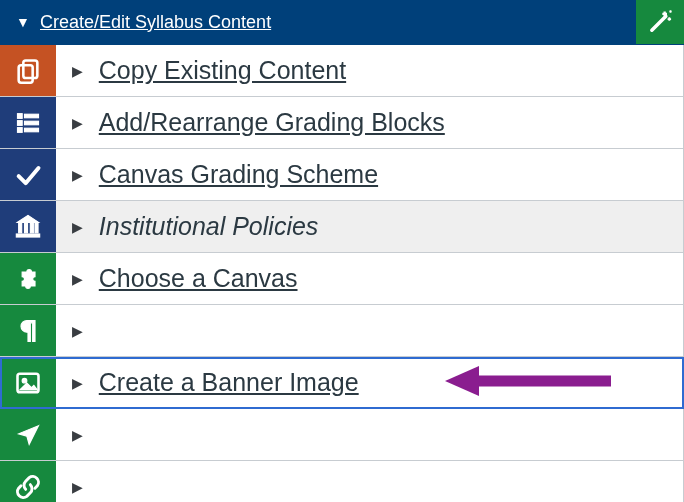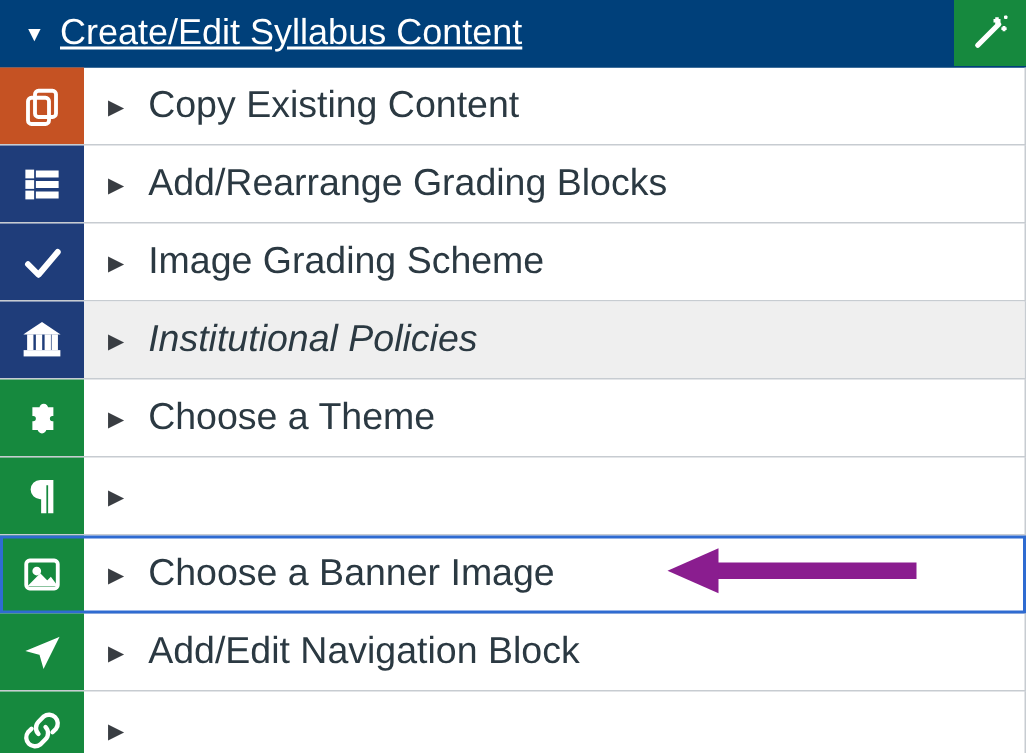--- a/index.html
+++ b/index.html
@@ -25,21 +25,21 @@
   width: 14px;
   margin-left: 16px;
   margin-right: 10px;
   font-size: 14px;
   line-height: 1;
   display: inline-flex;
   justify-content: center;
 }
 .header-link {
   color: #fff;
-  font-size: 24px;
+  font-size: 18px;
   font-weight: 400;
   text-decoration: underline;
 }
 .header-wand {
   margin-left: auto;
   width: 48px;
   align-self: stretch;
   background: #16893e;
   display: flex;
   align-items: center;
@@ -74,20 +74,21 @@
 }
 .row-caret {
   font-size: 14px;
   color: #393d42;
   margin-right: 16px;
   line-height: 1;
 }
 .row-link {
   font-size: 25px;
   color: #2b3942;
+  text-decoration: underline;
   font-weight: 400;
 }
 .row-link.nolink {
   text-decoration: none;
   font-style: italic;
 }
 .row.hovered .row-body {
   background: #efefef;
 }
 .row.selected {
@@ -162,21 +163,21 @@
         </div>
       </div>
       <div class="row">
         <div class="icon-cell ic-navy">
           <svg class="icon-svg" viewBox="0 0 24 24">
             <path d="M4 13 L10 19 L21 6" fill="none" stroke="#fff" stroke-width="3.4" stroke-linecap="round" stroke-linejoin="round"></path>
           </svg>
         </div>
         <div class="row-body">
           <span class="row-caret">▶</span>
-          <span class="row-link">Image Grading Scheme</span>
+          <span class="row-link">Canvas Grading Scheme</span>
         </div>
       </div>
       <div class="row hovered">
         <div class="icon-cell ic-navy">
           <svg class="icon-svg" viewBox="0 0 24 24">
             <path d="M3 8 L12 2 L21 8 Z" fill="#fff"></path>
             <rect x="4" y="9" width="2.6" height="8" fill="#fff"></rect>
             <rect x="9" y="9" width="2.6" height="8" fill="#fff"></rect>
             <rect x="14" y="9" width="2.6" height="8" fill="#fff"></rect>
             <rect x="18" y="9" width="2.6" height="8" fill="#fff"></rect>
@@ -189,21 +190,21 @@
         </div>
       </div>
       <div class="row">
         <div class="icon-cell ic-green">
           <svg class="icon-svg" viewBox="0 0 24 24">
             <path d="M7 6 h4 a2 2 0 1 1 4 0 h3 v4 a2 2 0 1 0 0 4 v4 h-4 a2 2 0 1 1 -4 0 h-3 v-4 a2 2 0 1 0 0 -4 z" fill="#fff"></path>
           </svg>
         </div>
         <div class="row-body">
           <span class="row-caret">▶</span>
-          <span class="row-link">Choose a Theme</span>
+          <span class="row-link">Choose a Canvas</span>
         </div>
       </div>
       <div class="row">
         <div class="icon-cell ic-green">
           <svg class="icon-svg" viewBox="0 0 24 24">
             <path d="M18 3 H11 A5 5 0 0 0 11 13 H12 V21 H14 V5 H16 V21 H18 Z" fill="#fff"></path>
           </svg>
         </div>
         <div class="row-body">
           <span class="row-caret">▶</span>
@@ -212,36 +213,35 @@
       <div class="row selected">
         <div class="icon-cell ic-green">
           <svg class="icon-svg" viewBox="0 0 24 24">
             <rect x="3" y="4" width="18" height="16" rx="2" fill="none" stroke="#fff" stroke-width="2.2"></rect>
             <circle cx="9" cy="10" r="2" fill="#fff"></circle>
             <path d="M5 18 L11 12 L15 16 L17 14 L20 18 Z" fill="#fff"></path>
           </svg>
         </div>
         <div class="row-body">
           <span class="row-caret">▶</span>
-          <span class="row-link">Choose a Banner Image</span>
+          <span class="row-link">Create a Banner Image</span>
         </div>
         <div class="arrow-annot"><svg viewBox="0 0 170 34">
             <line x1="168" y1="17" x2="32" y2="17" stroke="#8a1d8f" stroke-width="11"></line>
             <path d="M2 17 L36 2 L36 32 Z" fill="#8a1d8f"></path>
           </svg></div>
       </div>
       <div class="row">
         <div class="icon-cell ic-green">
           <svg class="icon-svg" viewBox="0 0 24 24">
             <path d="M21 4 L4 11 L11 13 L13 20 Z" fill="#fff"></path>
           </svg>
         </div>
         <div class="row-body">
           <span class="row-caret">▶</span>
-          <span class="row-link">Add/Edit Navigation Block</span>
         </div>
       </div>
       <div class="row">
         <div class="icon-cell ic-green">
           <svg class="icon-svg" viewBox="0 0 24 24">
             <path d="M10 14 a5 5 0 0 1 0 -7 l3 -3 a5 5 0 0 1 7 7 l-2 2" fill="none" stroke="#fff" stroke-width="2.5" stroke-linecap="round"></path>
             <path d="M14 10 a5 5 0 0 1 0 7 l-3 3 a5 5 0 0 1 -7 -7 l2 -2" fill="none" stroke="#fff" stroke-width="2.5" stroke-linecap="round"></path>
           </svg>
         </div>
         <div class="row-body">

